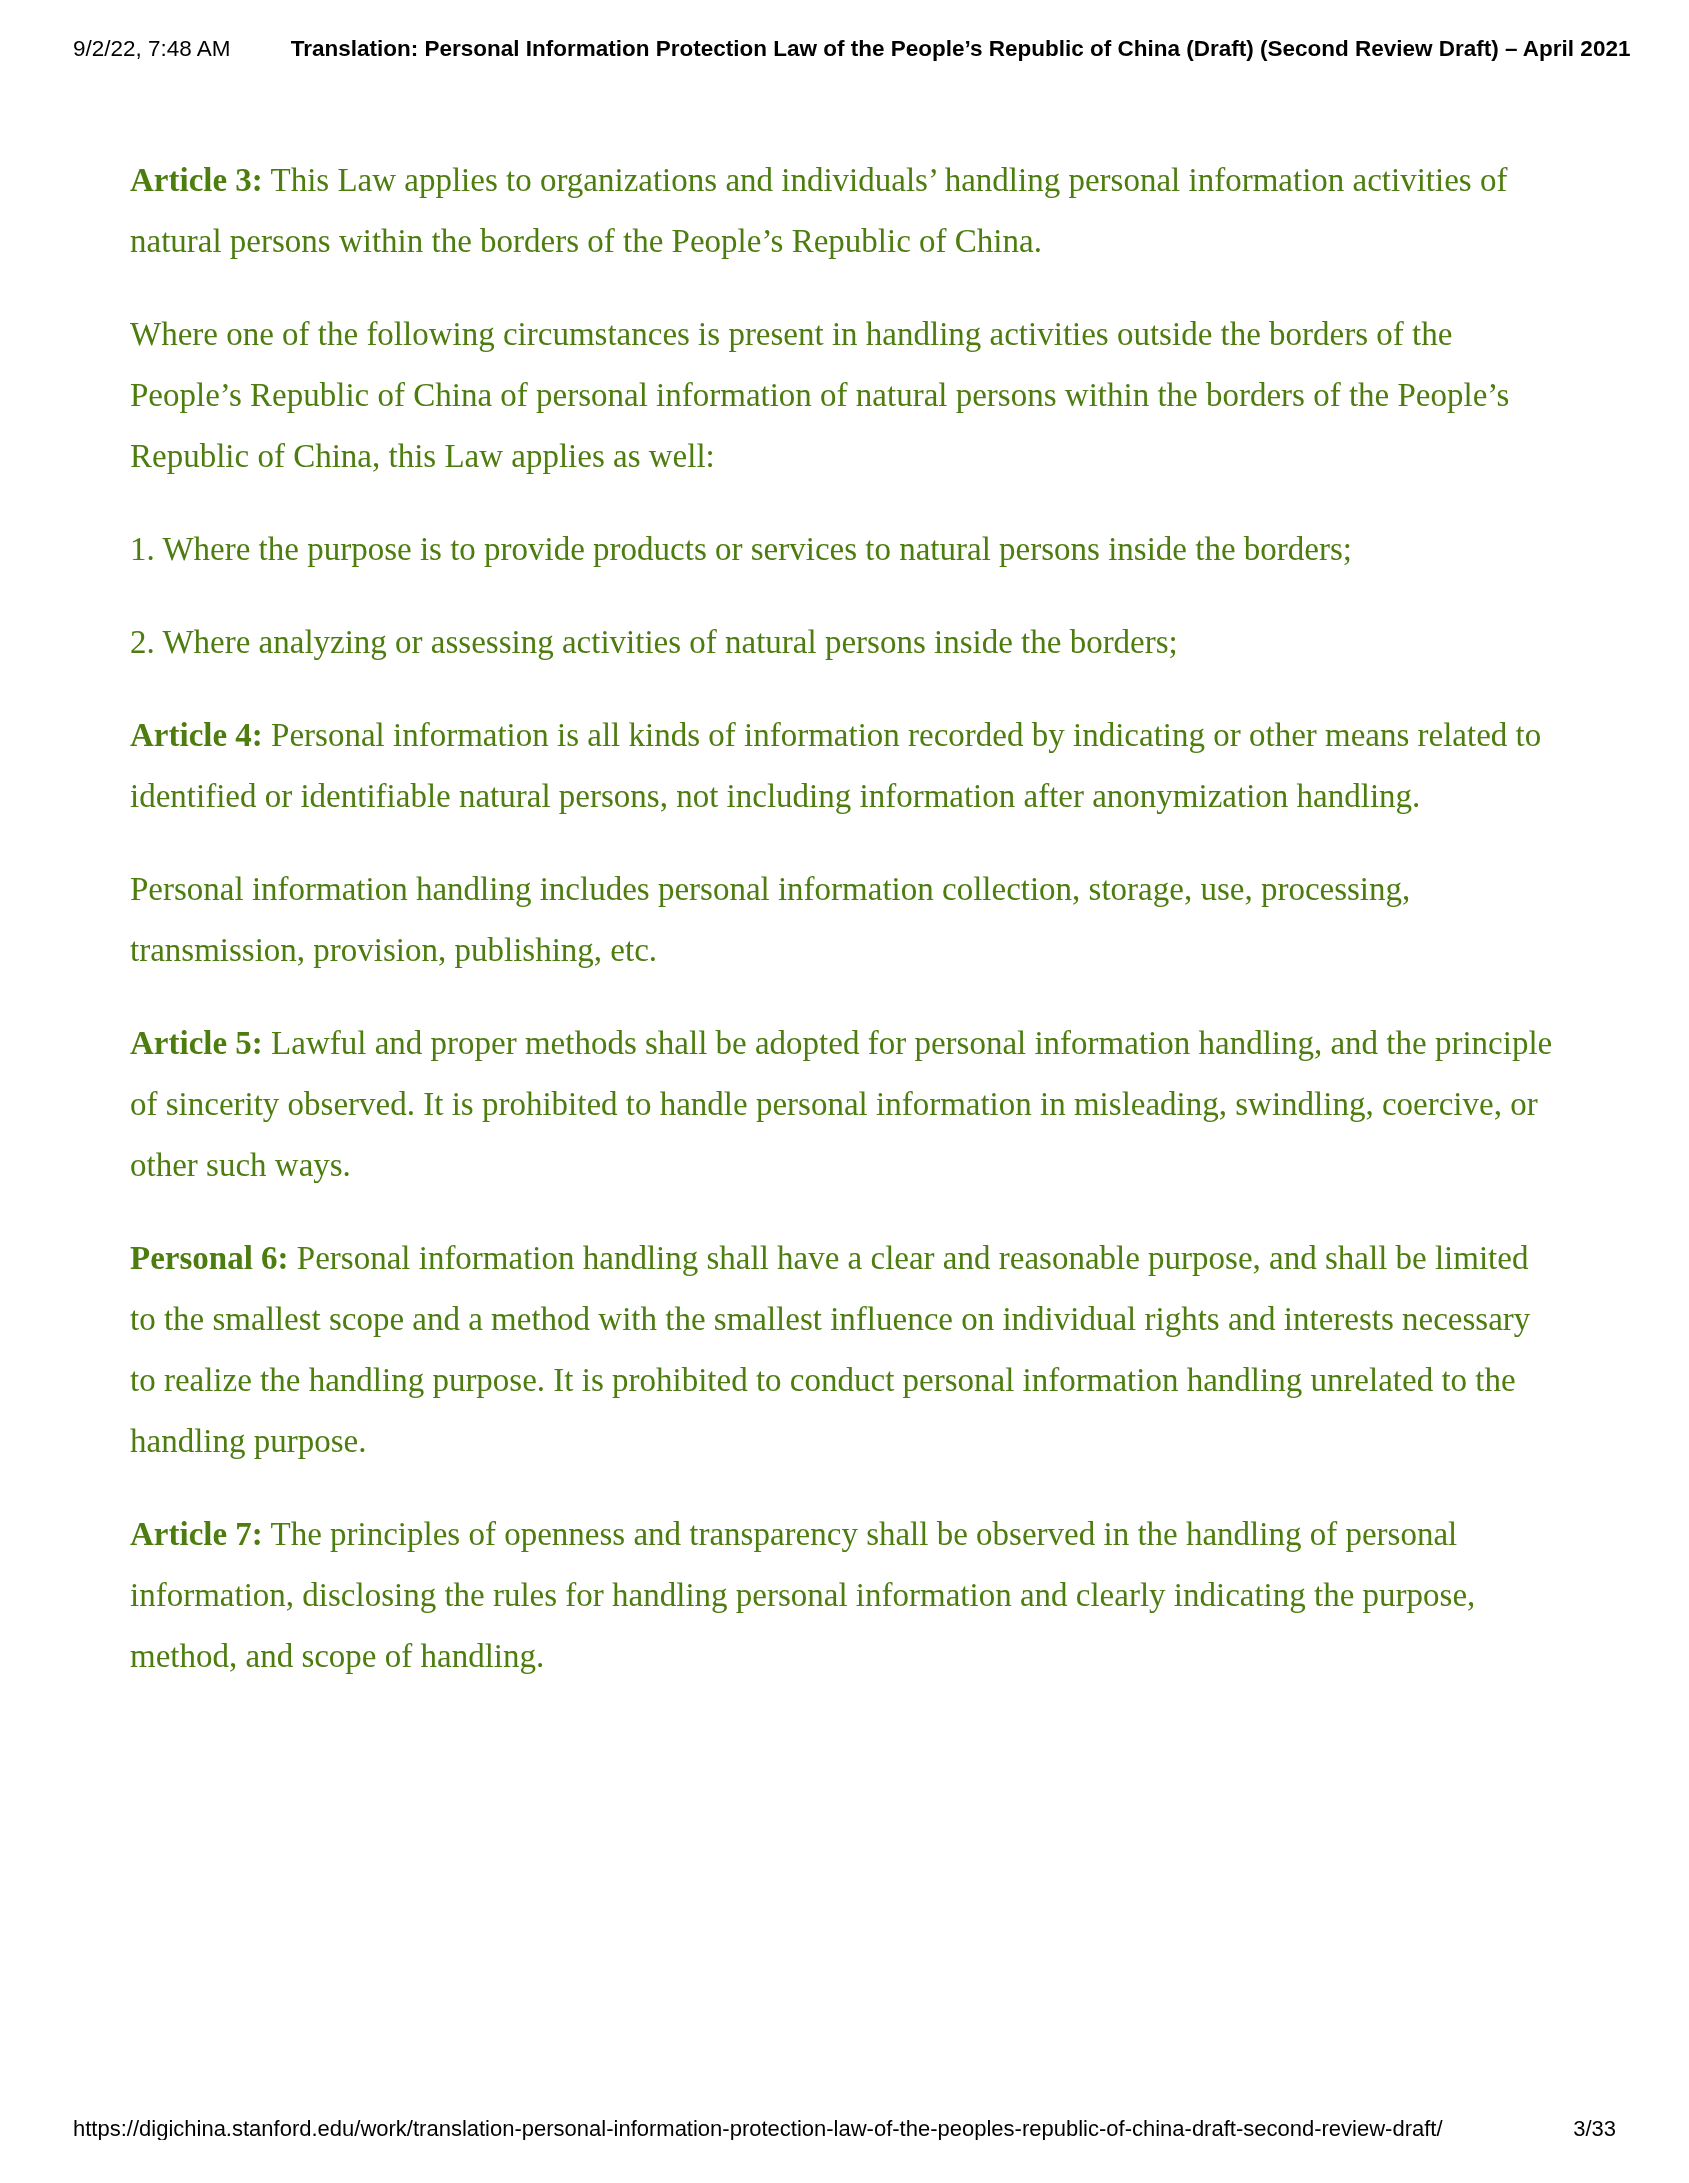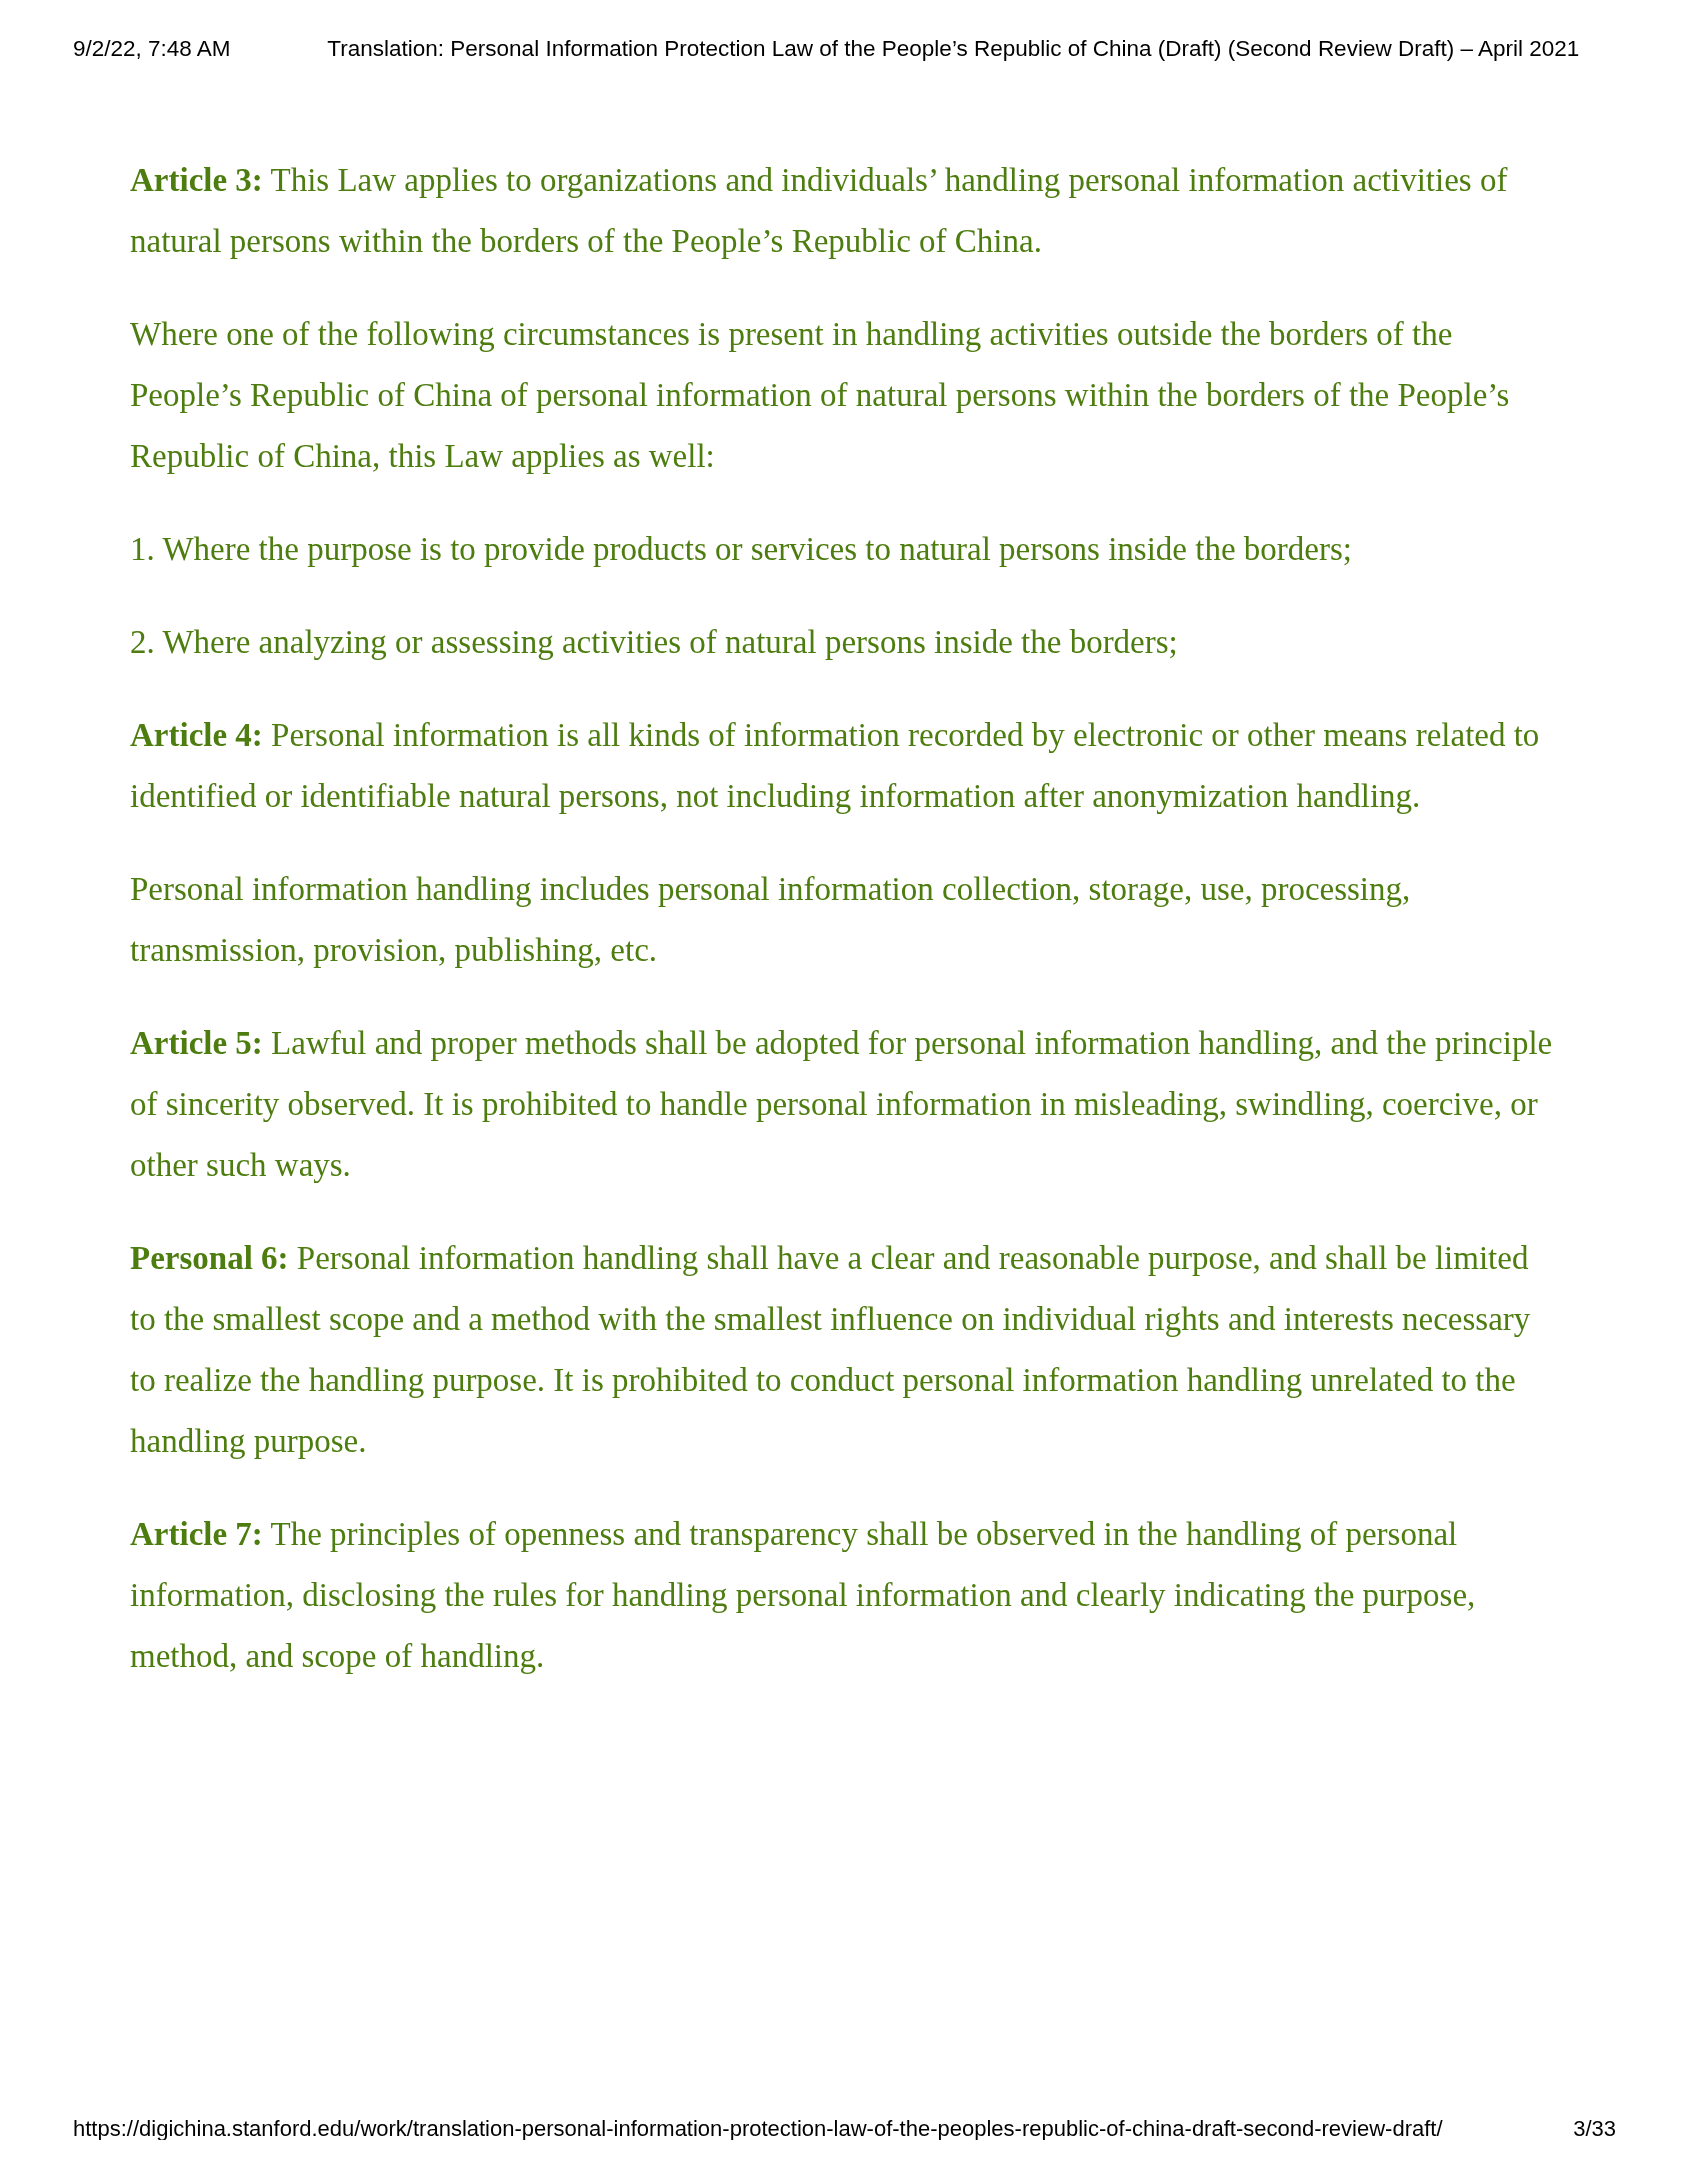--- a/index.html
+++ b/index.html
@@ -22,20 +22,21 @@
     line-height: 1;
     color: #000000;
     white-space: nowrap;
     gap: 20px;
   }
   .print-header .date { flex: 0 0 auto; }
   .print-header .title {
     flex: 1 1 auto;
     text-align: center;
     padding-left: 40px;
+    font-weight: bold;
   }
   .doc {
     position: absolute;
     left: 130px;
     top: 150px;
     width: 1428px;
     font-family: "Liberation Serif", "DejaVu Serif", serif;
     font-size: 33px;
     color: #4d7c0f;
     text-align: left;
@@ -72,21 +73,21 @@
 <main class="doc">
   <p><b>Article 3:</b><span> This Law applies to organizations and individuals’ handling personal information activities of natural persons within the borders of the People’s Republic of China.</span></p>
 
   <p><span>Where one of the following circumstances is present in handling activities outside the borders of the People’s Republic of China of personal information of natural persons within the borders of the People’s Republic of China, this Law applies as well:</span></p>
 
   <p><span>1. Where the purpose is to provide products or services to natural persons inside the borders;</span></p>
 
   <p><span>2. Where analyzing or assessing activities of natural persons inside the borders;</span></p>
 
 
-  <p><b>Article 4:</b><span> Personal information is all kinds of information recorded by electronic or other means related to identified or identifiable natural persons, not including information after anonymization handling.</span></p>
+  <p><b>Article 4:</b><span> Personal information is all kinds of information recorded by indicating or other means related to identified or identifiable natural persons, not including information after anonymization handling.</span></p>
 
   <p><span>Personal information handling includes personal information collection, storage, use, processing, transmission, provision, publishing, etc.</span></p>
 
   <p><b>Article 5:</b><span> Lawful and proper methods shall be adopted for personal information handling, and the principle of sincerity observed. It is prohibited to handle personal information in misleading, swindling, coercive, or other such ways.</span></p>
 
   <p><b>Personal 6:</b><span> Personal information handling shall have a clear and reasonable purpose, and shall be limited to the smallest scope and a method with the smallest influence on individual rights and interests necessary to realize the handling purpose. It is prohibited to conduct personal information handling unrelated to the handling purpose.</span></p>
 
   <p><b>Article 7:</b><span> The principles of openness and transparency shall be observed in the handling of personal information, disclosing the rules for handling personal information and clearly indicating the purpose, method, and scope of handling.</span></p>
 
 </main>

